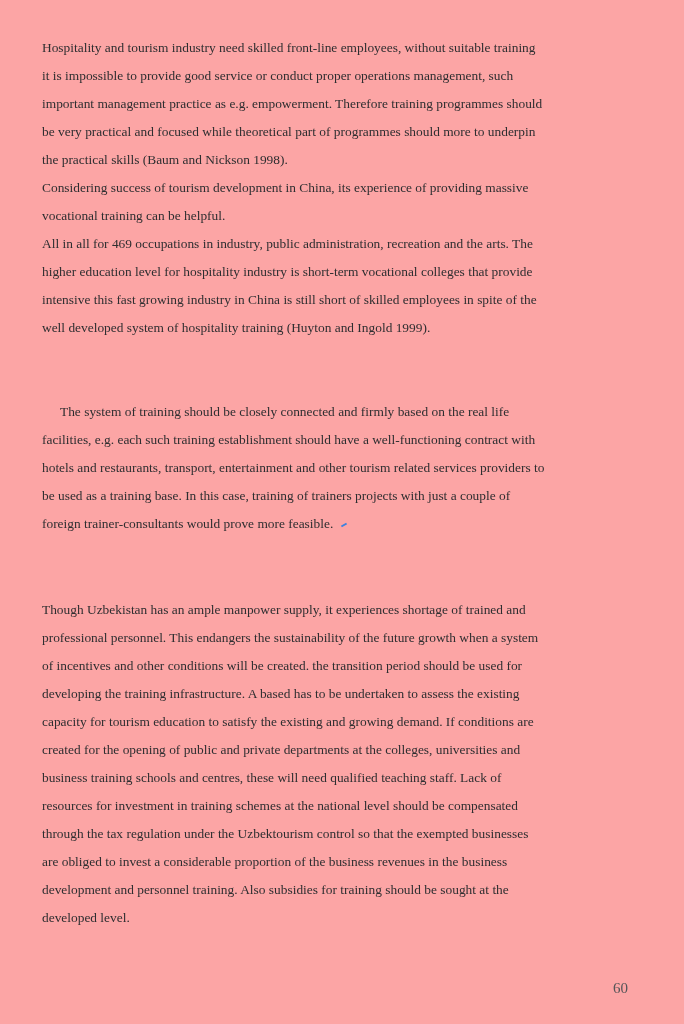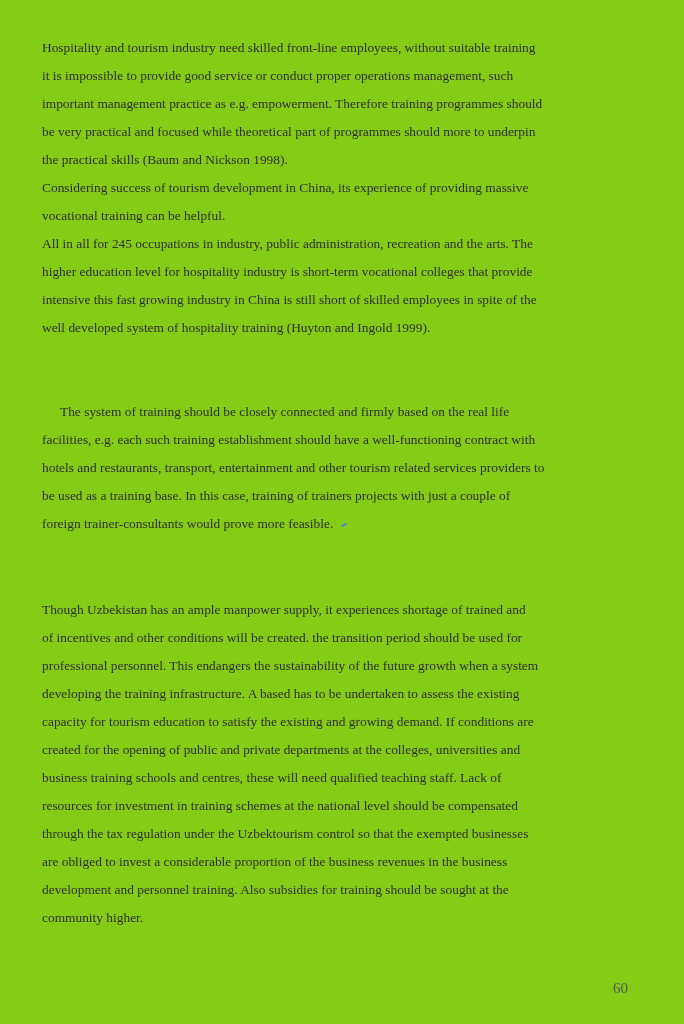--- a/index.html
+++ b/index.html
@@ -12,21 +12,21 @@
       background: #f1eff0;
       overflow: hidden;
       position: relative;
     }
     .page {
       position: absolute;
       left: 0;
       top: 0;
       width: 684px;
       height: 1024px;
-      background: #84cc16;
+      background: #fca5a5;
     }
     .text-block {
       position: absolute;
       left: 42px;
       width: 600px;
       font-family: "Liberation Serif", "DejaVu Serif", serif;
       font-size: 13.4px;
       line-height: 28px;
       color: #2e2e30;
     }
@@ -64,43 +64,43 @@
 <div class="page">
 
   <div class="text-block" id="block1">
     <span class="line">Hospitality and tourism industry need skilled front-line employees, without suitable training</span>
     <span class="line">it is impossible to provide good service or conduct proper operations management, such</span>
     <span class="line">important management practice as e.g. empowerment. Therefore training programmes should</span>
     <span class="line">be very practical and focused while theoretical part of programmes should more to underpin</span>
     <span class="line">the practical skills (Baum and Nickson 1998).</span>
     <span class="line">Considering success of tourism development in China, its experience of providing massive</span>
     <span class="line">vocational training can be helpful.</span>
-    <span class="line">All in all for 245 occupations in industry, public administration, recreation and the arts. The</span>
+    <span class="line">All in all for 469 occupations in industry, public administration, recreation and the arts. The</span>
     <span class="line">higher education level for hospitality industry is short-term vocational colleges that provide</span>
     <span class="line">intensive this fast growing industry in China is still short of skilled employees in spite of the</span>
     <span class="line">well developed system of hospitality training (Huyton and Ingold 1999).</span>
   </div>
 
   <div class="text-block" id="block2">
     <span class="line indent">The system of training should be closely connected and firmly based on the real life</span>
     <span class="line">facilities, e.g. each such training establishment should have a well-functioning contract with</span>
     <span class="line">hotels and restaurants, transport, entertainment and other tourism related services providers to</span>
     <span class="line">be used as a training base. In this case, training of trainers projects with just a couple of</span>
     <span class="line"><span>foreign trainer-consultants would prove more feasible.</span><span class="mark"></span></span>
   </div>
 
   <div class="text-block" id="block3">
     <span class="line">Though Uzbekistan has an ample manpower supply, it experiences shortage of  trained and</span>
+    <span class="line">professional  personnel. This endangers the sustainability of the future growth when a system</span>
     <span class="line">of incentives and other conditions will be  created. the transition period should be used for</span>
-    <span class="line">professional  personnel. This endangers the sustainability of the future growth when a system</span>
     <span class="line">developing the training infrastructure. A based has to be undertaken to assess the existing</span>
     <span class="line">capacity for tourism education to satisfy the existing and growing demand. If conditions are</span>
     <span class="line">created for the opening of public and private departments at the colleges, universities and</span>
     <span class="line">business training schools and centres, these will need qualified teaching staff. Lack of</span>
     <span class="line">resources for investment in training schemes at the national level should be compensated</span>
     <span class="line">through the tax regulation under the Uzbektourism control so that the exempted businesses</span>
     <span class="line">are obliged to invest a considerable proportion of the business revenues in the business</span>
     <span class="line">development and personnel training. Also subsidies for training should be sought at the</span>
-    <span class="line">community higher.</span>
+    <span class="line">developed level.</span>
   </div>
 
   <div class="page-number">60</div>
 </div>
 
 </body></html>

